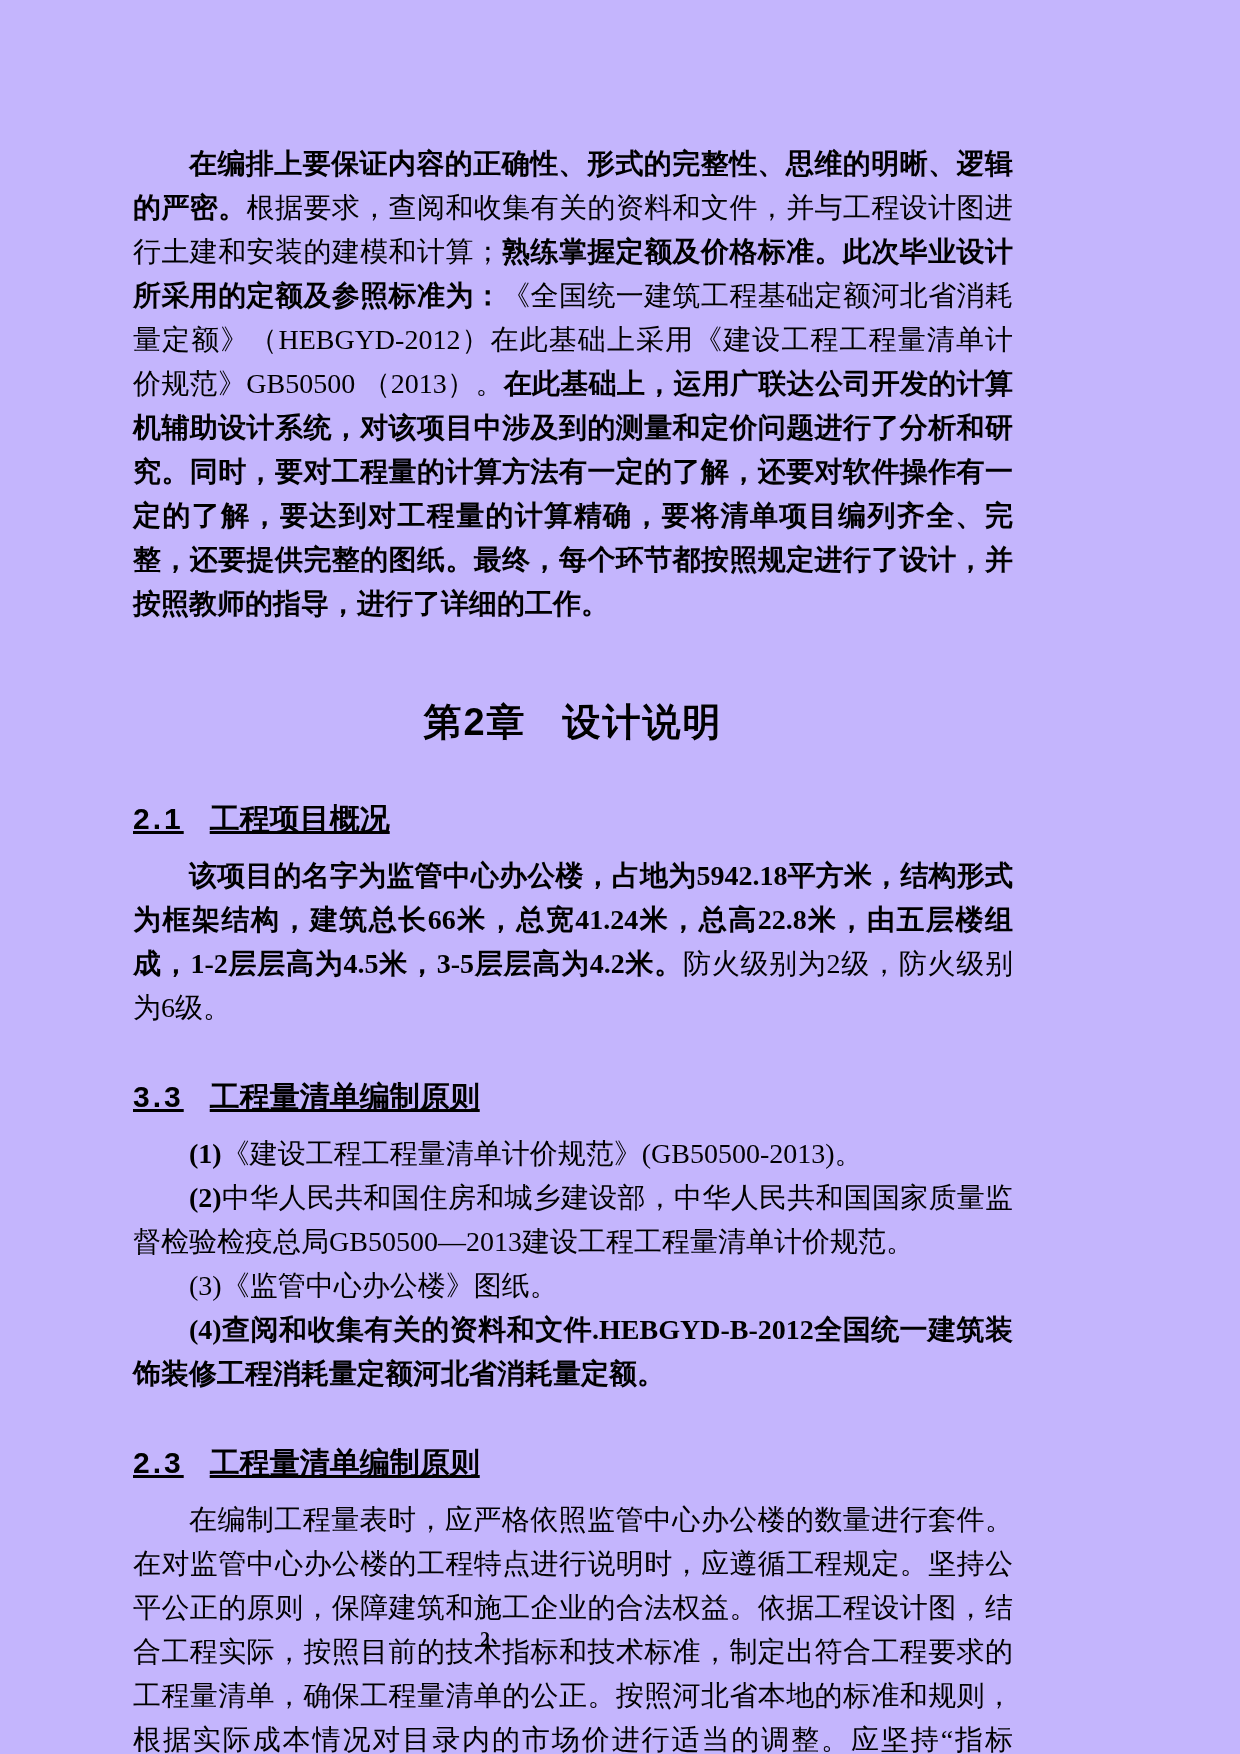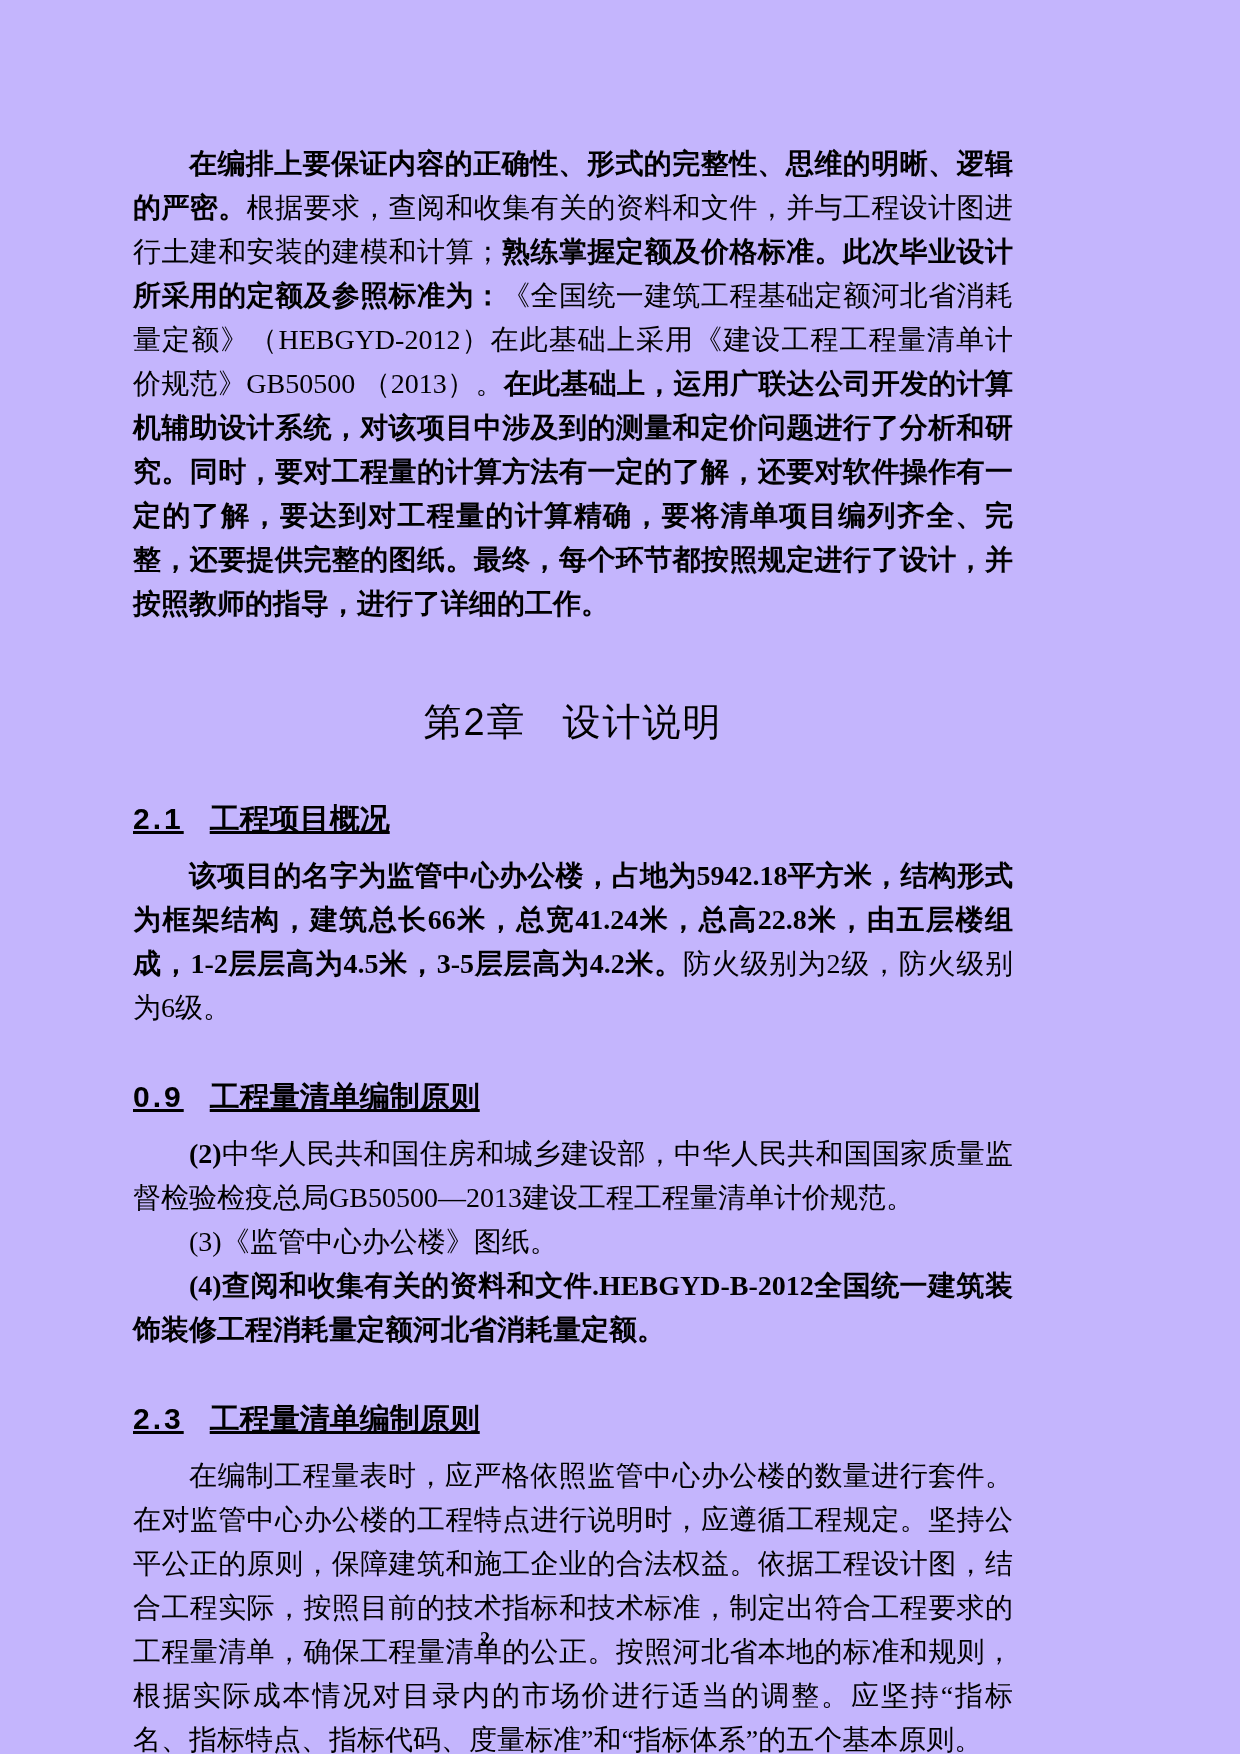--- a/index.html
+++ b/index.html
@@ -19,21 +19,21 @@
     line-height:44px;
     text-align:justify;
     text-indent:2em;
   }
   .b { font-weight:bold; }
   .r { font-weight:normal; }
   .chapter {
     margin:70px 0 0 0;
     font-size:38px;
     line-height:52px;
-    font-weight:normal;
+    font-weight:bold;
     text-align:center;
     font-family:"Liberation Sans","DejaVu Sans",sans-serif;
     letter-spacing:2px;
   }
   .chapter .gap { display:inline-block; width:36px; }
   .sec-heading {
     margin:48px 0 16px 0;
     font-size:30px;
     line-height:38px;
     font-weight:bold;
@@ -66,22 +66,23 @@
 <div class="page">
 
   <p class="para"><span class="b">在编排上要保证内容的正确性、形式的完整性、思维的明晰、逻辑的严密。</span><span class="r">根据要求，查阅和收集有关的资料和文件，并与工程设计图进行土建和安装的建模和计算；</span><span class="b">熟练掌握定额及价格标准。此次毕业设计所采用的定额及参照标准为：</span><span class="r">《全国统一建筑工程基础定额河北省消耗量定额》（HEBGYD-2012）在此基础上采用《建设工程工程量清单计价规范》GB50500 （2013）。</span><span class="b">在此基础上，运用广联达公司开发的计算机辅助设计系统，对该项目中涉及到的测量和定价问题进行了分析和研究。同时，要对工程量的计算方法有一定的了解，还要对软件操作有一定的了解，要达到对工程量的计算精确，要将清单项目编列齐全、完整，还要提供完整的图纸。最终，每个环节都按照规定进行了设计，并按照教师的指导，进行了详细的工作。</span></p>
 
   <h1 class="chapter"><span>第2章</span><span class="gap"></span><span>设计说明</span></h1>
 
   <h2 class="sec-heading first"><span class="num">2.1</span><span class="t">工程项目概况</span></h2>
 
   <p class="para"><span class="b">该项目的名字为监管中心办公楼，占地为5942.18平方米，结构形式为框架结构，建筑总长66米，总宽41.24米，总高22.8米，由五层楼组成，1-2层层高为4.5米，3-5层层高为4.2米。</span><span class="r">防火级别为2级，防火级别为6级。</span></p>
 
-  <h2 class="sec-heading"><span class="num">0.9</span><span class="t">工程量清单编制原则</span></h2>
+  <h2 class="sec-heading"><span class="num">3.3</span><span class="t">工程量清单编制原则</span></h2>
 
+  <p class="item"><span class="b">(1)</span><span class="r">《建设工程工程量清单计价规范》(GB50500-2013)。</span></p>
   <p class="item"><span class="b">(2)</span><span class="r">中华人民共和国住房和城乡建设部，中华人民共和国国家质量监督检验检疫总局GB50500—2013建设工程工程量清单计价规范。</span></p>
   <p class="item"><span class="r">(3)</span><span class="r">《监管中心办公楼》图纸。</span></p>
   <p class="item"><span class="b">(4)</span><span class="b">查阅和收集有关的资料和文件.HEBGYD-B-2012全国统一建筑装饰装修工程消耗量定额河北省消耗量定额。</span></p>
 
   <h2 class="sec-heading third"><span class="num">2.3</span><span class="t">工程量清单编制原则</span></h2>
 
   <p class="para"><span class="r">在编制工程量表时，应严格依照监管中心办公楼的数量进行套件。在对监管中心办公楼的工程特点进行说明时，应遵循工程规定。坚持公平公正的原则，保障建筑和施工企业的合法权益。依据工程设计图，结合工程实际，按照目前的技术指标和技术标准，制定出符合工程要求的工程量清单，确保工程量清单的公正。按照河北省本地的标准和规则，根据实际成本情况对目录内的市场价进行适当的调整。应坚持“指标名、指标特点、指标代码、度量标准”和“指标体系”的五个基本原则。</span></p>
 
   <div class="footer"><span>2</span></div>
 

